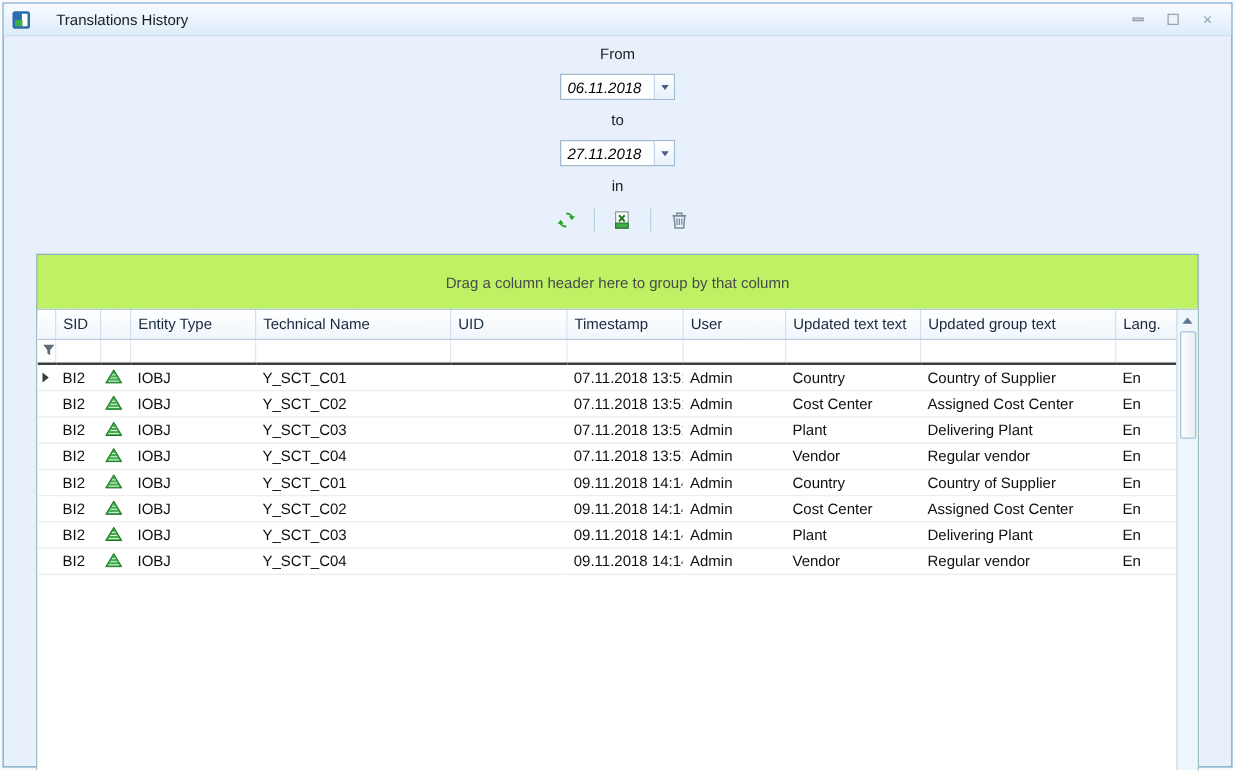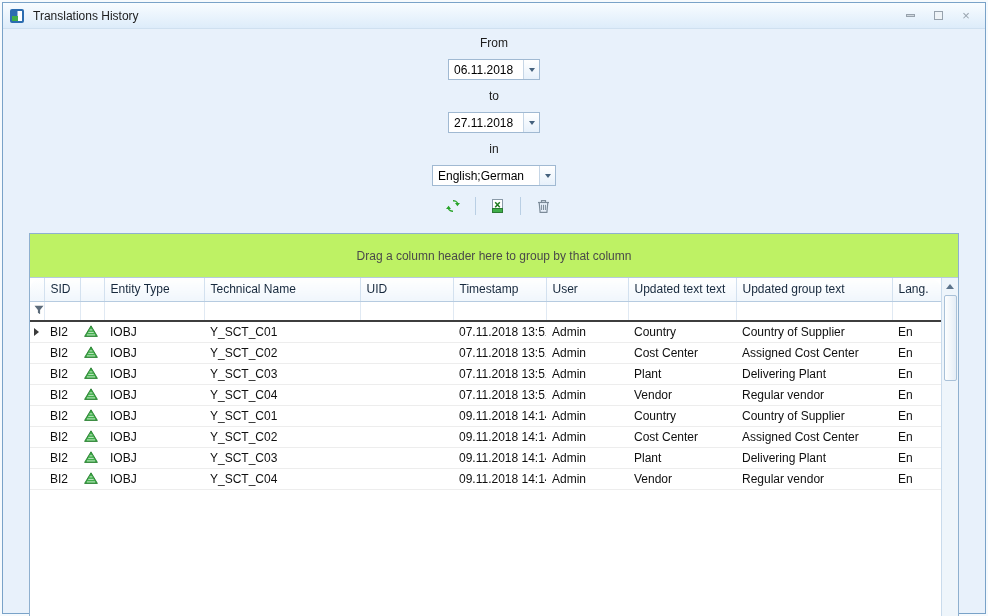--- a/index.html
+++ b/index.html
@@ -1,34 +1,34 @@
 <!DOCTYPE html>
 <html><head>
 <meta charset="utf-8">
 <style>
   * { box-sizing: border-box; }
   html,body { margin:0; padding:0; width:988px; height:616px; background:#f6fafd;
               font-family:"Liberation Sans", sans-serif; }
   .window { position:absolute; inset:2px; background:#e8f1fb; border:1px solid #79a2c8; }
 
   
-  .titlebar { height:26px; display:flex; align-items:center; gap:8px; padding:0 8px 0 6px;
+  .titlebar { height:26px; display:flex; align-items:center; gap:20px; padding:0 8px 0 6px;
               background:linear-gradient(#f8fcff,#ddecfa); border-bottom:1px solid #cfe0f0; }
   .app-icon { width:16px; height:16px; flex:0 0 auto; }
   .title { flex:1; font-size:12px; color:#1c1c1c; }
   .win-btns { display:flex; align-items:center; gap:14px; margin-right:4px; }
   .win-btn { width:14px; height:13px; display:flex; align-items:center; justify-content:center; }
   .glyph-min { width:9px; height:3px; border:1px solid #97a2ad; background:#cfd7de; }
   .glyph-max { width:9px; height:9px; border:1px solid #97a2ad; background:#eef3f7; }
   .glyph-close { font-size:13px; color:#97a2ad; line-height:10px; }
 
   
   .toolbar { display:flex; align-items:center; gap:9px; padding:7px 10px 6px 10px; font-size:12px; color:#1c1c1c;flex-direction:column; }
   .editor { display:flex; align-items:stretch; height:21px; background:#fff; border:1px solid #a0b9d2; }
-  .editor .val { display:flex; align-items:center; padding:0 5px; font-size:12px; color:#000; overflow:hidden; white-space:nowrap; }
+  .editor .val { display:flex; align-items:center; padding:0 5px; font-size:12px; color:#000; overflow:hidden; white-space:nowrap;font-style:italic; }
   .editor.date .val { width:74px; }
   .editor.combo .val { width:106px; }
   .editor .dd { width:16px; border-left:1px solid #c6d6e6; background:linear-gradient(#ffffff,#e7f1fb);
                 display:flex; align-items:center; justify-content:center; }
   .tri-down { width:0; height:0; border-left:3px solid transparent; border-right:3px solid transparent;
               border-top:4px solid #45617d; }
   .tool-icons { display:flex; align-items:center; gap:11px; margin-left:8px; }
   .tool-btn { width:22px; height:22px; display:flex; align-items:center; justify-content:center; }
   .sep { width:1px; height:18px; background:#b9cfe4; }
 
@@ -108,26 +108,20 @@
         </span>
     </div>
     <span>to</span>
     <div class="editor date">
       <span class="val">27.11.2018</span>
       <span class="dd">
           <span class="tri-down"></span>
         </span>
     </div>
     <span>in</span>
-    <div class="editor combo">
-      <span class="val">English;German</span>
-      <span class="dd">
-          <span class="tri-down"></span>
-        </span>
-    </div>
 
     <div class="tool-icons">
       <div class="tool-btn">
         <svg width="16" height="16" viewBox="0 0 16 16">
           <path d="M8 2a6 6 0 0 1 5.2 3H15l-2.6 3.2L10 5h1.9A4.6 4.6 0 0 0 8 3.6z" fill="#27a327"></path>
           <path d="M8 14a6 6 0 0 1-5.2-3H1l2.6-3.2L6 11H4.1A4.6 4.6 0 0 0 8 12.4z" fill="#27a327"></path>
         </svg>
       </div>
       <div class="sep"></div>
       <div class="tool-btn">

